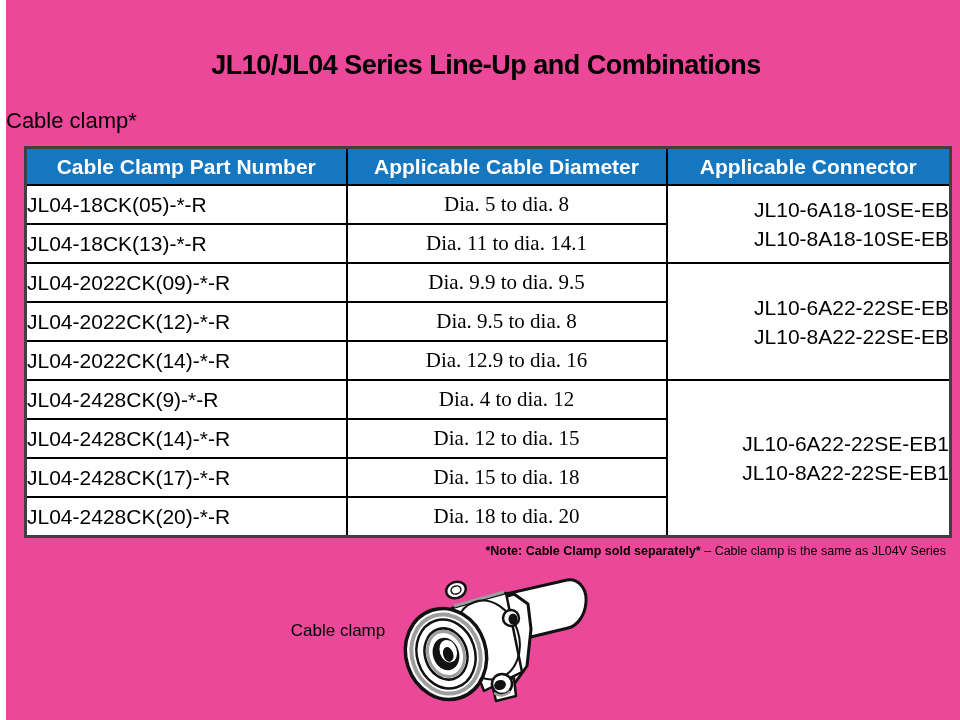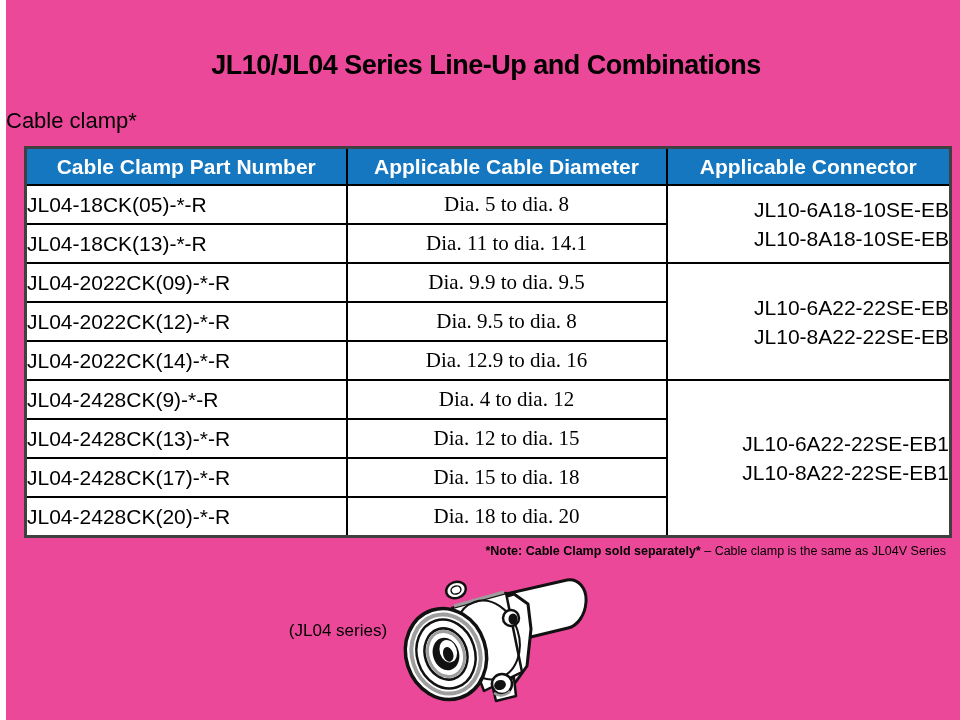--- a/index.html
+++ b/index.html
@@ -149,40 +149,40 @@
       </tr>
       <tr>
         <td class="part">JL04-2428CK(9)-*-R</td>
         <td class="dia">Dia. 4 to dia. 12</td>
         <td class="conn" rowspan="4">
           <div class="conn-line">JL10-6A22-22SE-EB1</div>
           <div class="conn-line">JL10-8A22-22SE-EB1</div>
         </td>
       </tr>
       <tr>
-        <td class="part">JL04-2428CK(13)-*-R</td>
+        <td class="part">JL04-2428CK(14)-*-R</td>
         <td class="dia">Dia. 12 to dia. 15</td>
       </tr>
       <tr>
         <td class="part">JL04-2428CK(17)-*-R</td>
         <td class="dia">Dia. 15 to dia. 18</td>
       </tr>
       <tr>
         <td class="part">JL04-2428CK(20)-*-R</td>
         <td class="dia">Dia. 18 to dia. 20</td>
       </tr>
     </tbody>
   </table>
 
   <div class="note">
     <span class="note-bold">*Note: Cable Clamp sold separately*</span><span> – Cable clamp is the same as JL04V Series</span>
   </div>
 
   <div class="figure-caption">
-    <div>(JL04 series)</div>
+    <div>Cable clamp</div>
   </div>
 
   <svg class="clamp-svg" width="200" height="146" viewBox="0 0 200 146" xmlns="http://www.w3.org/2000/svg">
 
     <path d="M 112,20 L 173,6 C 184,4 193,14 192,28 C 191,42 183,52 174,54 L 116,68 Z" fill="#ffffff" stroke="#111111" stroke-width="3" stroke-linejoin="round"></path>
 
     <g transform="rotate(-18 62 16)">
       <ellipse cx="62" cy="16" rx="10" ry="8" fill="#ffffff" stroke="#111111" stroke-width="2.5"></ellipse>
       <ellipse cx="62" cy="16" rx="5" ry="4" fill="none" stroke="#111111" stroke-width="1.5"></ellipse>
     </g>

